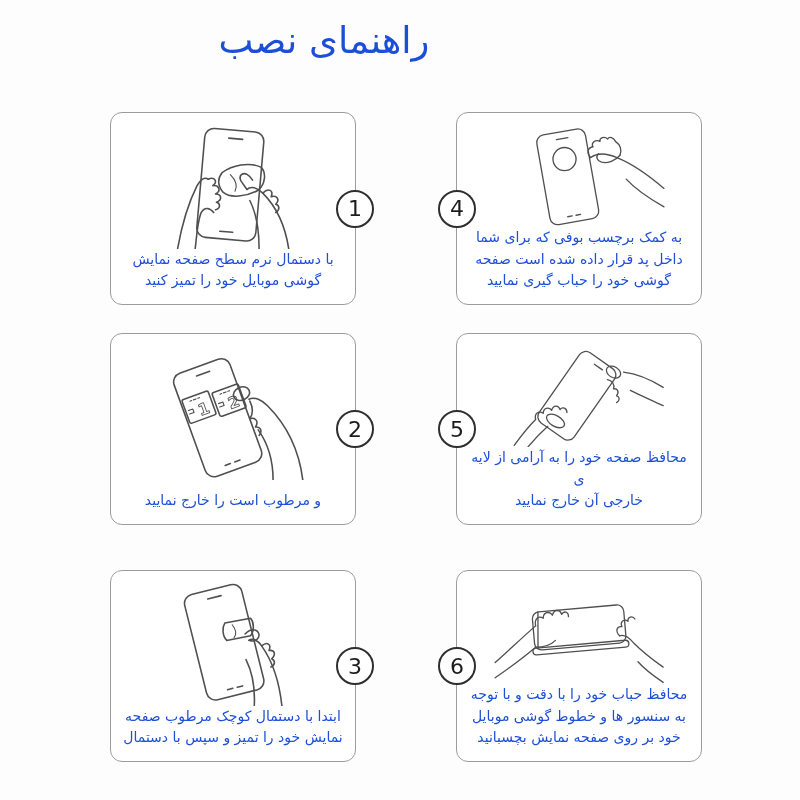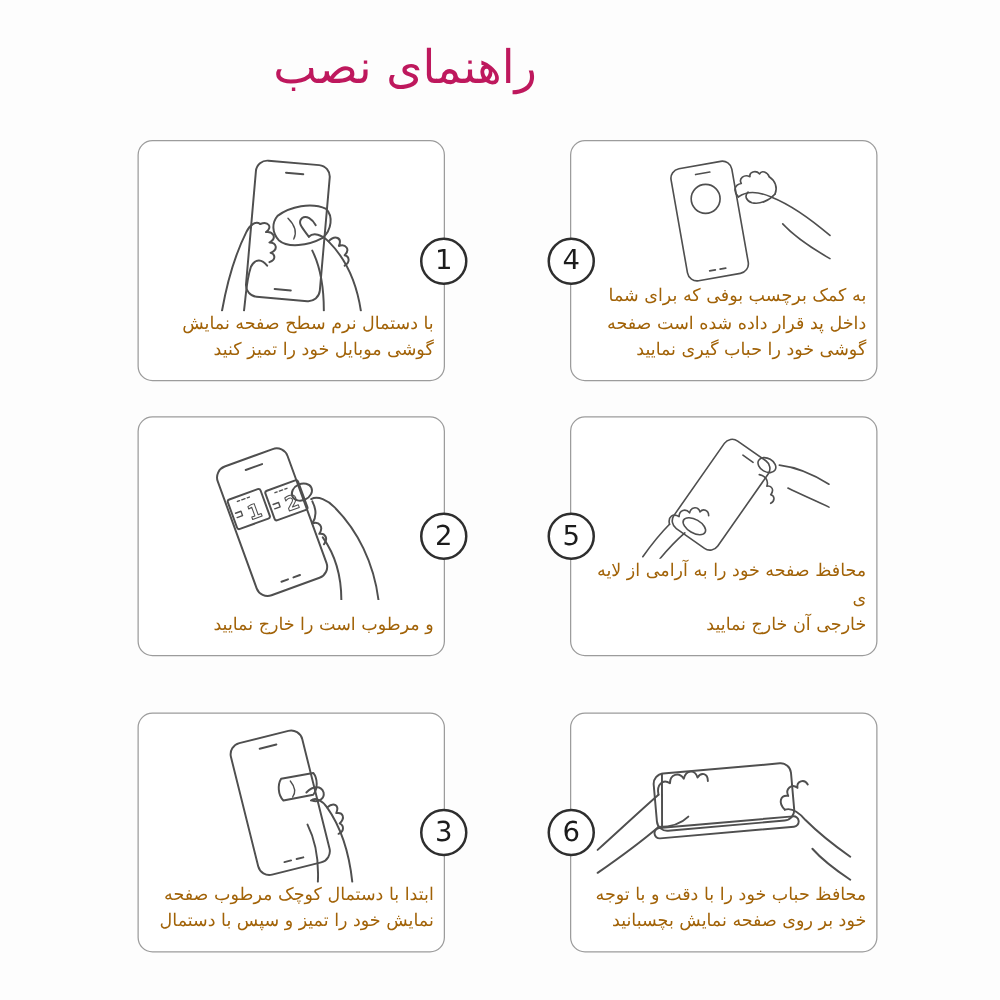--- a/index.html
+++ b/index.html
@@ -2,22 +2,22 @@
 <html lang="fa"><head>
 <meta charset="utf-8">
 <style>
   html,body{margin:0;padding:0;}
   body{
     width:800px;height:800px;position:relative;overflow:hidden;
     background:#fdfdfd;
     font-family:"DejaVu Sans",sans-serif;
   }
   .page-title{
-    position:absolute;top:32px;left:0;width:648px;
-    text-align:center;font-size:37px;color:#be185d;
+    position:absolute;top:19px;left:0;width:648px;
+    text-align:center;font-size:37px;color:#1d4ed8;
     direction:rtl;letter-spacing:0;
   }
   .card{
     position:absolute;width:246px;box-sizing:border-box;
     background:#ffffff;border:1.5px solid #9c9c9c;border-radius:12px;
     display:flex;flex-direction:column;align-items:center;
     padding:6px 8px 12px 8px;
   }
   .card.c1{left:110px;top:112px;height:193px;}
   .card.c2{left:110px;top:333px;height:192px;}
@@ -33,22 +33,22 @@
   .stepnum{
     position:absolute;top:50%;transform:translateY(-50%);
     width:34px;height:34px;border-radius:50%;
     background:#ffffff;border:2px solid #2e2e2e;
     display:flex;align-items:center;justify-content:center;
     font-size:22px;color:#1c1c1c;z-index:3;
   }
   .num-right{right:-19px;}
   .num-left{left:-19px;}
   .caption{
-    direction:rtl;
-    font-size:14px;line-height:1.55;color:#a16207;
+    direction:rtl;text-align:center;
+    font-size:14px;line-height:1.55;color:#1d4ed8;
     width:100%;
   }
   .ink{stroke:#4f4f4f;fill:none;stroke-width:1.7;stroke-linecap:round;stroke-linejoin:round;}
   .ink-thin{stroke:#4f4f4f;fill:none;stroke-width:1.2;stroke-linecap:round;stroke-linejoin:round;}
   .pkt-num{font-family:"DejaVu Sans",sans-serif;font-weight:bold;font-size:17px;
     fill:#ffffff;stroke:#4f4f4f;stroke-width:0.9;}
 </style>
 </head>
 <body>
 
@@ -229,15 +229,16 @@
       </g>
       <g class="ink">
         <path d="M 225,118 C 208,106 196,96 186,86 C 180,79 174,75 168,77"></path>
         <path d="M 168,77 C 162,71 164,64 171,65 C 168,59 174,54 179,58 C 178,52 185,50 188,55"></path>
         <path d="M 225,138 C 210,128 200,120 192,111"></path>
       </g>
     </svg>
   </div>
   <div class="caption">
     <div>محافظ حباب خود را با دقت و با توجه</div>
+    <div>به سنسور ها و خطوط گوشی موبایل</div>
     <div>خود بر روی صفحه نمایش بچسبانید</div>
   </div>
 </div>
 
 </body></html>

